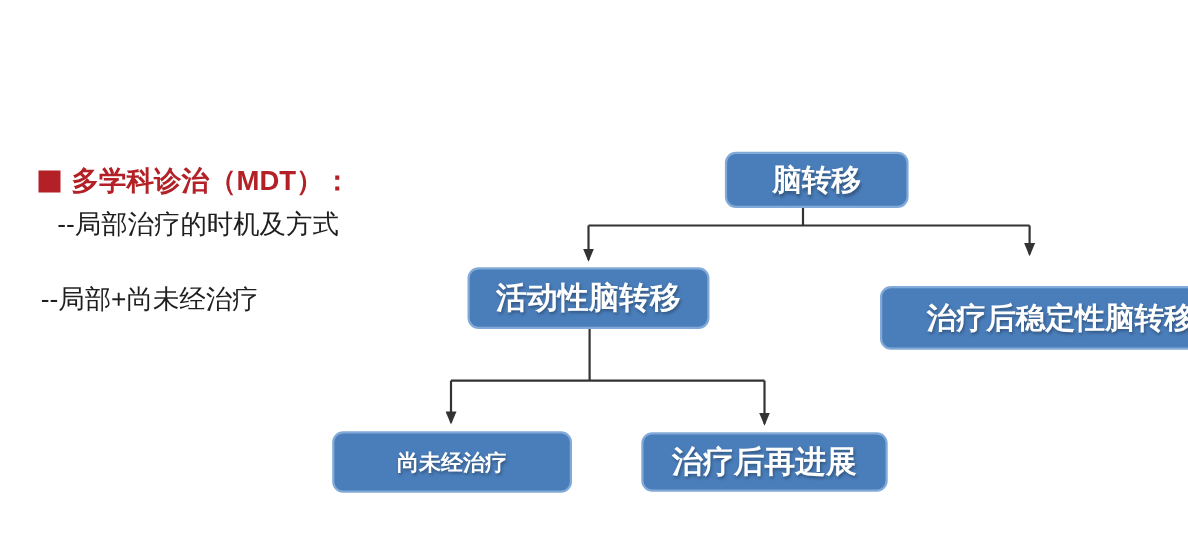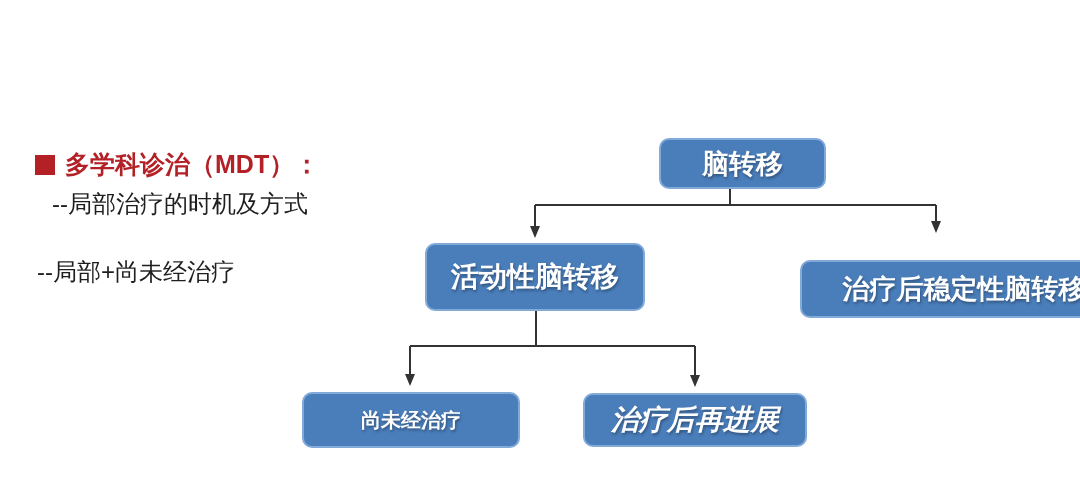--- a/index.html
+++ b/index.html
@@ -56,24 +56,24 @@
     position:absolute;box-sizing:border-box;
     display:flex;align-items:center;justify-content:center;
     background:var(--box-fill);
     border:2px solid var(--box-border);
     border-radius:10px;
     color:var(--box-text);font-weight:bold;
     text-shadow:1px 2px 3px rgba(0,0,0,0.35);
     white-space:nowrap;
   }
   .node-root{left:659px;top:128px;width:167px;height:51px;font-size:27px;margin-top:10px;}
-  .node-active{left:425px;top:243px;width:220px;height:68px;font-size:28px;}
+  .node-active{left:425px;top:243px;width:220px;height:56px;font-size:28px;}
   .node-stable{left:800px;top:260px;width:328px;height:58px;font-size:27px;}
   .node-untreated{left:302px;top:392px;width:218px;height:56px;font-size:20px;}
-  .node-progressed{left:583px;top:393px;width:224px;height:54px;font-size:28px;font-style:italic;}
+  .node-progressed{left:583px;top:393px;width:224px;height:54px;font-size:28px;}
 </style>
 </head>
 <body>
 
 <div class="slide">
 
 
   <div class="mdt-heading-row">
     <span class="bullet-square"></span>
     <span class="mdt-heading">多学科诊治（MDT）：</span>

